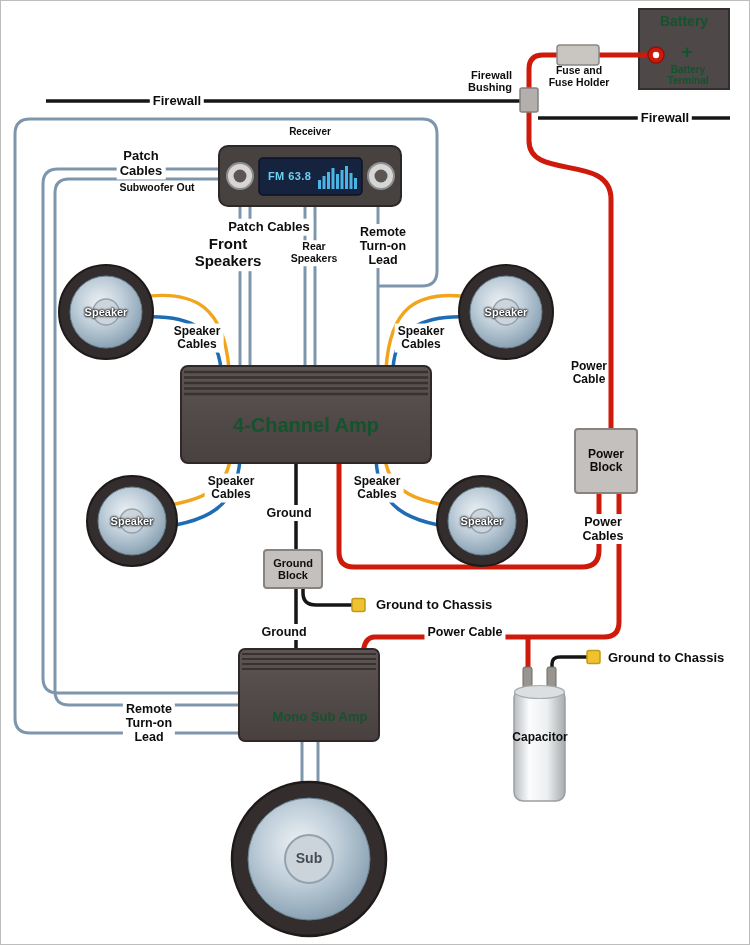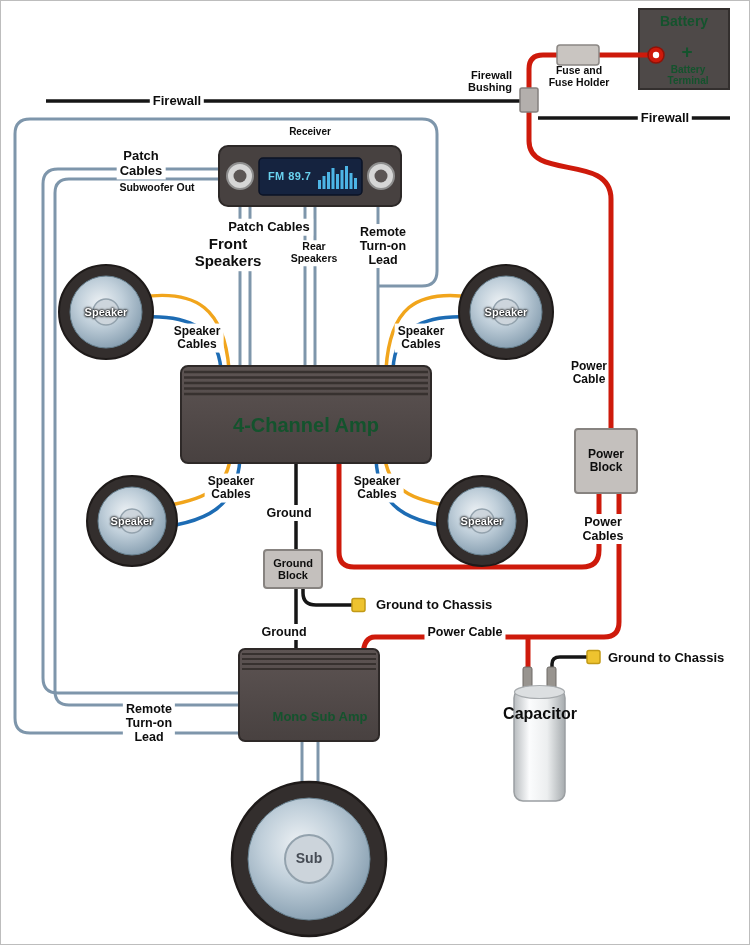--- a/index.html
+++ b/index.html
@@ -197,21 +197,21 @@
 <div class="lbl right-anchor no-bg" style="left:514px;top:80px;font-size:11px">Firewall
 Bushing</div>
 <div class="lbl no-bg" style="left:578px;top:76px;font-size:10.5px">Fuse and
 Fuse Holder</div>
 <div class="lbl on-dark" style="left:683px;top:21px;font-size:14px">Battery</div>
 <div class="lbl on-dark" style="left:686px;top:51px;font-size:19px">+</div>
 <div class="lbl on-dark" style="left:687px;top:74px;font-size:10px">Battery
 Terminal</div>
 
 <div class="lbl no-bg" style="left:309px;top:131px;font-size:10px">Receiver</div>
-<div class="lbl lcd left-anchor" style="left:264px;top:175px;font-size:11px">FM 89.7</div>
+<div class="lbl lcd left-anchor" style="left:264px;top:175px;font-size:11px">FM 63.8</div>
 
 <div class="lbl" style="left:140px;top:163px;font-size:13px">Patch
 Cables</div>
 <div class="lbl" style="left:156px;top:187px;font-size:10.5px">Subwoofer Out</div>
 
 <div class="lbl" style="left:268px;top:226px;font-size:13px">Patch Cables</div>
 <div class="lbl" style="left:227px;top:252px;font-size:15px">Front
 Speakers</div>
 <div class="lbl" style="left:313px;top:252px;font-size:10.5px">Rear
 Speakers</div>
@@ -242,21 +242,21 @@
 Block</div>
 <div class="lbl left-anchor no-bg" style="left:372px;top:604px;font-size:13px">Ground to Chassis</div>
 <div class="lbl" style="left:283px;top:631px;font-size:12.5px">Ground</div>
 <div class="lbl" style="left:464px;top:631px;font-size:12.5px">Power Cable</div>
 
 <div class="lbl on-dark" style="left:319px;top:716px;font-size:13px">Mono Sub Amp</div>
 <div class="lbl" style="left:148px;top:722px;font-size:12.5px">Remote
 Turn-on
 Lead</div>
 
-<div class="lbl no-bg" style="left:539px;top:713px;font-size:16px">Capacitor</div>
+<div class="lbl no-bg" style="left:539px;top:737px;font-size:12px">Capacitor</div>
 <div class="lbl left-anchor no-bg" style="left:604px;top:657px;font-size:13px">Ground to Chassis</div>
 
 <div class="lbl outline" style="left:105px;top:311px;font-size:11px">Speaker</div>
 <div class="lbl outline" style="left:505px;top:311px;font-size:11px">Speaker</div>
 <div class="lbl outline" style="left:131px;top:520px;font-size:11px">Speaker</div>
 <div class="lbl outline" style="left:481px;top:520px;font-size:11px">Speaker</div>
 <div class="lbl no-bg" style="left:308px;top:858px;font-size:14px;color:#454b54">Sub</div>
 
 </div>
 

